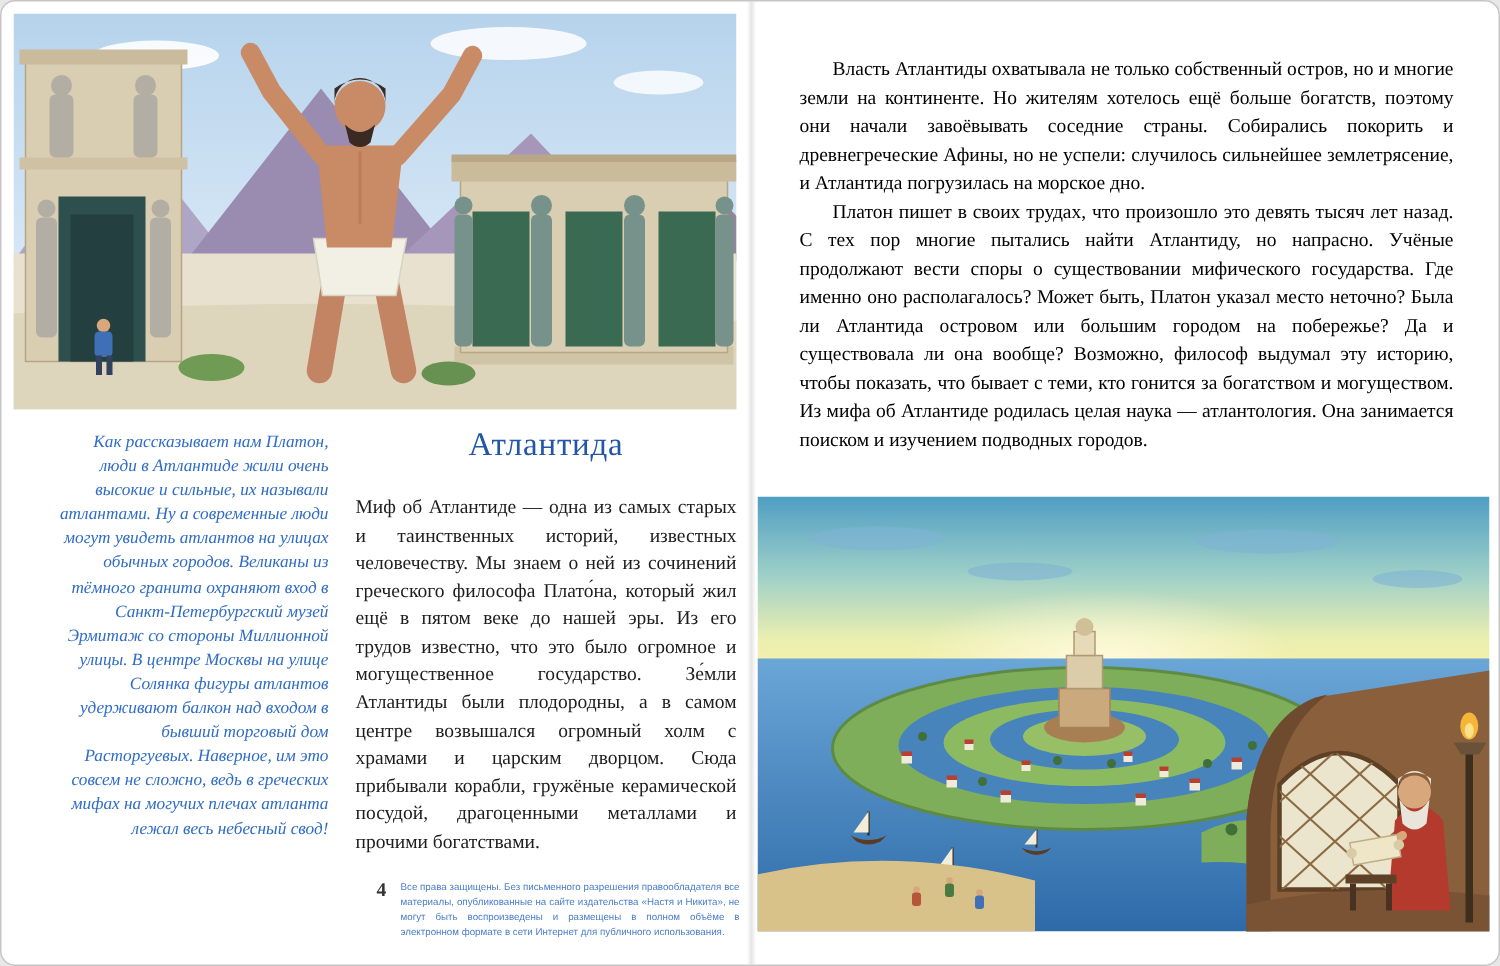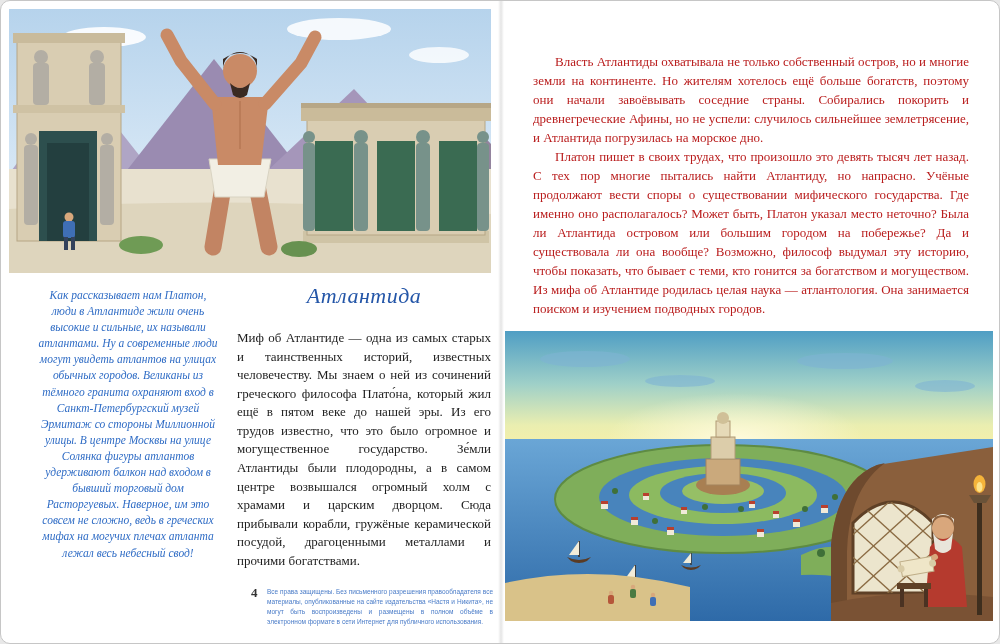--- a/index.html
+++ b/index.html
@@ -8,42 +8,42 @@
     border:1px solid #c6c6c6;border-radius:10px;overflow:hidden;box-sizing:border-box;
     font-family:"Liberation Serif", serif;
   }
   .fold{position:absolute;left:497px;top:0;width:6px;height:100%;
     background:linear-gradient(90deg,rgba(0,0,0,0) 0%,rgba(0,0,0,0.10) 50%,rgba(0,0,0,0) 100%);}
   .illus{position:absolute;display:block;}
   .illus-left{left:8px;top:8px;}
   .illus-right{left:504px;top:330px;}
   .note{
     position:absolute;left:36px;top:286px;width:182px;
-    font-style:italic;font-size:11.5px;line-height:1.40;color:#2f6cc5;text-align:center;
+    font-style:italic;font-size:11.5px;line-height:1.40;color:#2f6cc5;text-align:right;
   }
   .title{
     position:absolute;left:236px;top:282px;width:254px;margin:0;
-    text-align:center;font-size:22px;font-weight:500;color:#2456a8;letter-spacing:.5px;font-style:italic;
+    text-align:center;font-size:22px;font-weight:500;color:#2456a8;letter-spacing:.5px;
   }
   .intro{
     position:absolute;left:236px;top:328px;width:254px;margin:0;
     font-size:13px;line-height:1.43;color:#1d1d1d;text-align:justify;
   }
   .pagenum{
     position:absolute;left:250px;top:584px;
     font-size:13px;font-weight:bold;color:#333;
   }
   .copyright{
     position:absolute;left:266px;top:586px;width:226px;
     font-family:"Liberation Sans", sans-serif;
     font-size:6.5px;line-height:1.55;color:#4a7cc8;text-align:justify;
   }
   .right-text{
-    position:absolute;left:532px;top:52px;width:436px;
-    font-size:13px;line-height:1.46;color:#b91c1c;text-align:justify;
+    position:absolute;left:532px;top:36px;width:436px;
+    font-size:13px;line-height:1.46;color:#000000;text-align:justify;
   }
   .right-text p{margin:0;text-indent:22px;}
 </style>
 </head>
 <body>
 
 <div class="spread">
 
   <div>
 

